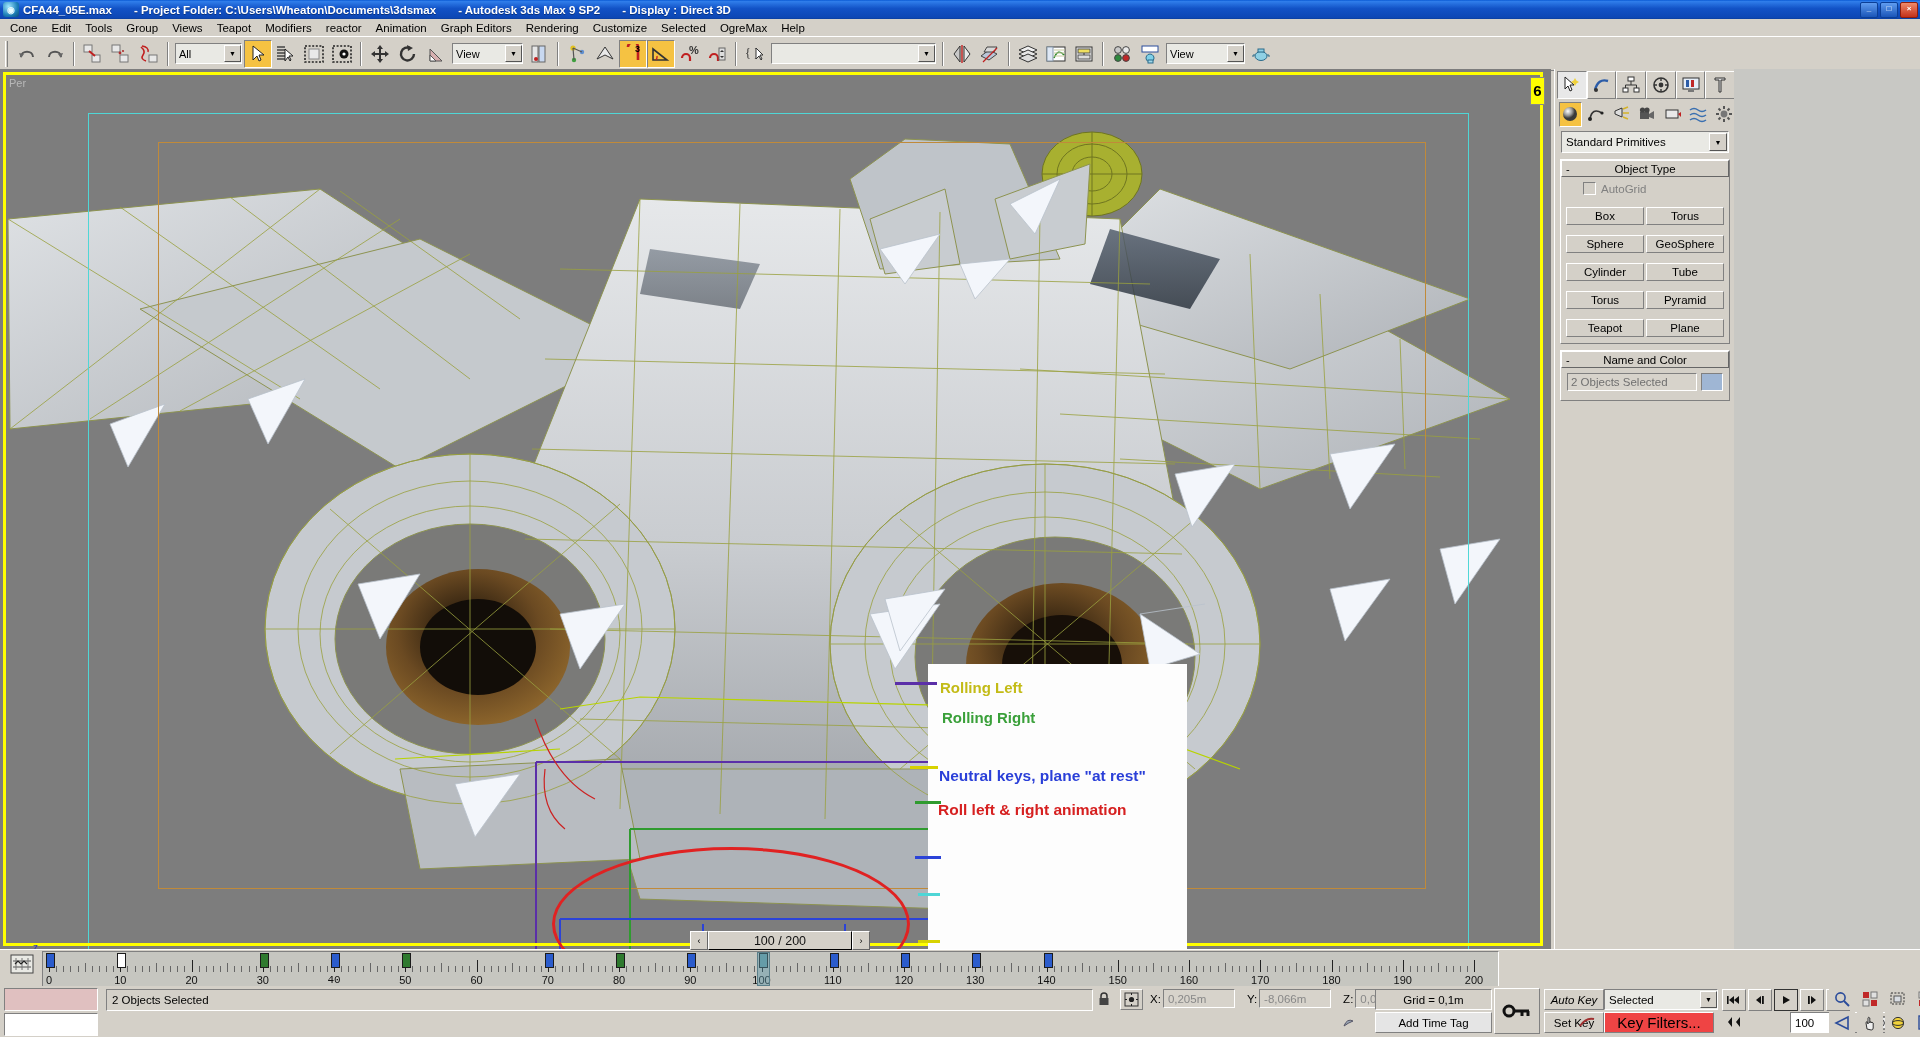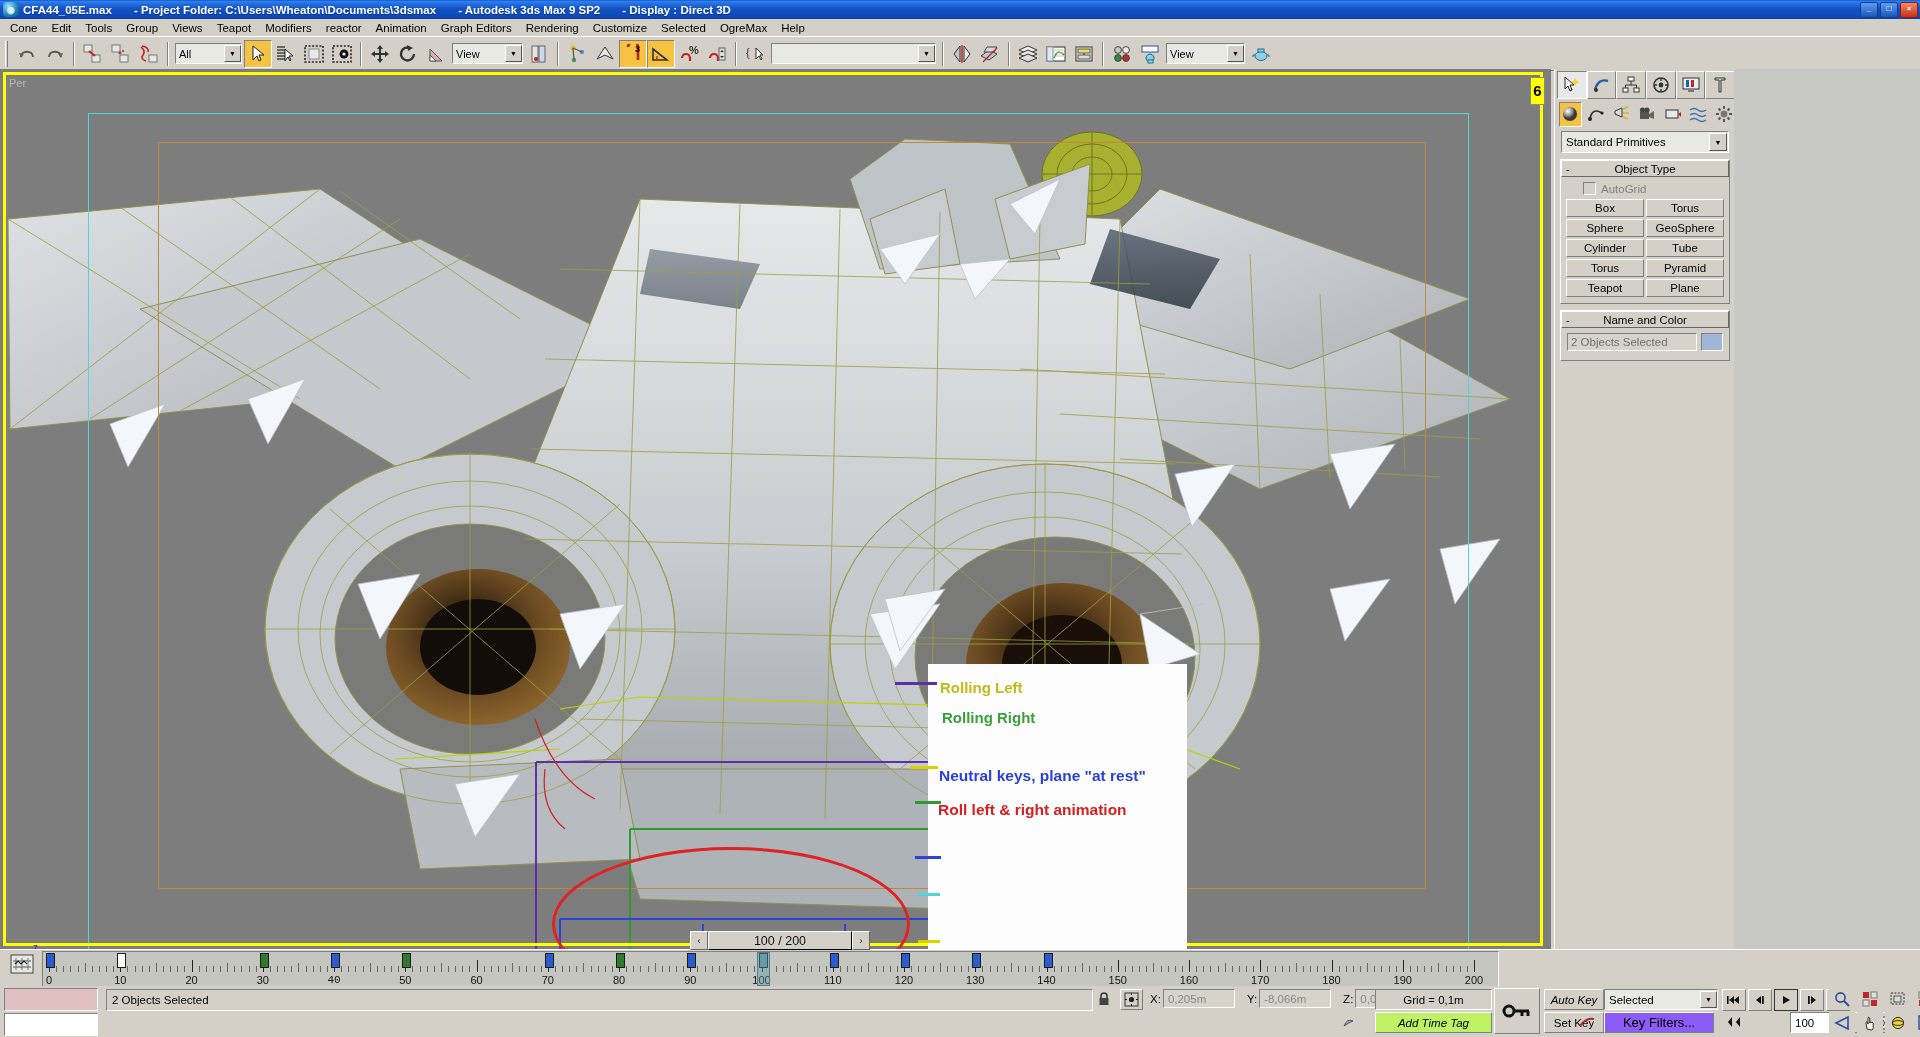--- a/index.html
+++ b/index.html
@@ -81,21 +81,21 @@
   .rollout{margin:6px 5px 0 5px;border:1px solid #808080;border-top-color:#fff;border-left-color:#fff;}
   .ro-head{height:15px;background:#d4d0c8;border:1px solid #fff;border-right-color:#666;border-bottom-color:#666;
     display:flex;align-items:center;justify-content:center;font-size:11.5px;position:relative;}
   .ro-head .mi{position:absolute;left:4px;font-size:11px;}
   .ro-body{padding:3px 5px 6px 5px;}
   .chk-row{display:flex;align-items:center;gap:5px;padding:2px 0 4px 17px;}
   .chkbox{width:11px;height:11px;background:#d4d0c8;border:1px solid #808080;border-right-color:#fff;border-bottom-color:#fff;}
   .chk-lbl{font-size:11.5px;color:#808080;}
   .btn-grid{display:grid;grid-template-columns:1fr 1fr;gap:2px;}
   .pbtn{height:16px;background:#d4d0c8;border:1px solid #fff;border-right-color:#808080;border-bottom-color:#808080;
-    font-size:11.5px;display:flex;align-items:center;justify-content:center;color:#000;}
+    font-size:11.5px;display:flex;align-items:center;justify-content:center;color:#000;margin-top:8px;}
   .name-row{display:flex;gap:4px;align-items:center;padding:2px 1px 3px 1px;}
   .name-field{flex:1;height:16px;background:#d7d3cb;border:1px solid #808080;border-right-color:#fff;border-bottom-color:#fff;
     font-size:11.5px;display:flex;align-items:center;padding-left:3px;color:#707070;}
   .swatch{width:20px;height:16px;background:#9fb6d4;border:1px solid #808080;border-right-color:#fff;border-bottom-color:#fff;}
 
   
   .rightfill{position:absolute;left:1734px;top:69px;width:186px;height:880px;background:#c8c8c4;}
 
   
   .trackbar{position:absolute;left:0;top:949px;width:1920px;height:37px;background:#d4d0c8;
@@ -125,36 +125,36 @@
   .promptline{position:absolute;left:106px;top:26px;width:980px;height:20px;background:#d4d0c8;
     border:1px solid #808080;border-right-color:#fff;border-bottom-color:#fff;
     display:flex;align-items:center;font-size:11.5px;padding-left:5px;color:#000;}
   .coordbox{position:absolute;display:flex;align-items:center;font-size:11.5px;}
   .coord-lbl{margin-right:2px;}
   .coord-f{width:66px;height:17px;background:#d7d3cb;border:1px solid #808080;border-right-color:#fff;
     border-bottom-color:#fff;font-size:11.5px;color:#888;display:flex;align-items:center;padding-left:4px;}
   .gridbox{position:absolute;left:1375px;top:3px;width:115px;height:19px;background:#d4d0c8;
     border:1px solid #808080;border-right-color:#fff;border-bottom-color:#fff;
     display:flex;align-items:center;justify-content:center;font-size:11.5px;}
-  .tagbox{position:absolute;left:1375px;top:26px;width:115px;height:19px;background:#bef264;
+  .tagbox{position:absolute;left:1375px;top:26px;width:115px;height:19px;background:#e5e5e5;
     border:1px solid #fff;border-right-color:#808080;border-bottom-color:#808080;
-    display:flex;align-items:center;justify-content:center;font-size:11.5px;font-style:italic;}
+    display:flex;align-items:center;justify-content:center;font-size:11.5px;}
   .keymode{position:absolute;left:1494px;top:2px;width:44px;height:44px;background:#d4d0c8;
     border:1px solid #fff;border-right-color:#808080;border-bottom-color:#808080;
     display:flex;align-items:center;justify-content:center;}
   .akbtn{position:absolute;width:58px;height:19px;background:#d4d0c8;border:1px solid #fff;
     border-right-color:#808080;border-bottom-color:#808080;font-size:11.5px;
     display:flex;align-items:center;justify-content:center;}
   .selcombo{position:absolute;left:1604px;top:3px;width:108px;height:19px;background:#e9e9e4;
     border:1px solid #808080;border-right-color:#fff;border-bottom-color:#fff;
     display:flex;align-items:center;font-size:11.5px;padding-left:4px;}
   .selcombo .arw{margin-left:auto;width:15px;height:15px;background:#d4d0c8;border:1px solid #fff;
     border-right-color:#555;border-bottom-color:#555;display:flex;align-items:center;justify-content:center;font-size:7px;}
-  .kfbtn{position:absolute;left:1604px;top:26px;width:108px;height:19px;background:#8b5cf6;
-    border:1px solid #fff;border-right-color:#808080;border-bottom-color:#808080;font-size:13px;
+  .kfbtn{position:absolute;left:1604px;top:26px;width:108px;height:19px;background:#ef4444;
+    border:1px solid #fff;border-right-color:#808080;border-bottom-color:#808080;font-size:15px;
     display:flex;align-items:center;justify-content:center;}
   .playrow{position:absolute;display:flex;align-items:center;gap:2px;}
   .pbtn2{width:22px;height:20px;background:#d4d0c8;border:1px solid #fff;border-right-color:#808080;
     border-bottom-color:#808080;display:flex;align-items:center;justify-content:center;}
   .framefield{position:absolute;left:1790px;top:26px;width:62px;height:19px;background:#fff;
     border:1px solid #808080;border-right-color:#fff;border-bottom-color:#fff;font-size:11.5px;
     display:flex;align-items:center;padding-left:4px;}
   .spin{position:absolute;left:1852px;top:26px;width:12px;height:19px;background:#d4d0c8;
     border:1px solid #fff;border-right-color:#808080;border-bottom-color:#808080;
     display:flex;flex-direction:column;align-items:center;justify-content:center;font-size:6px;line-height:6px;}

